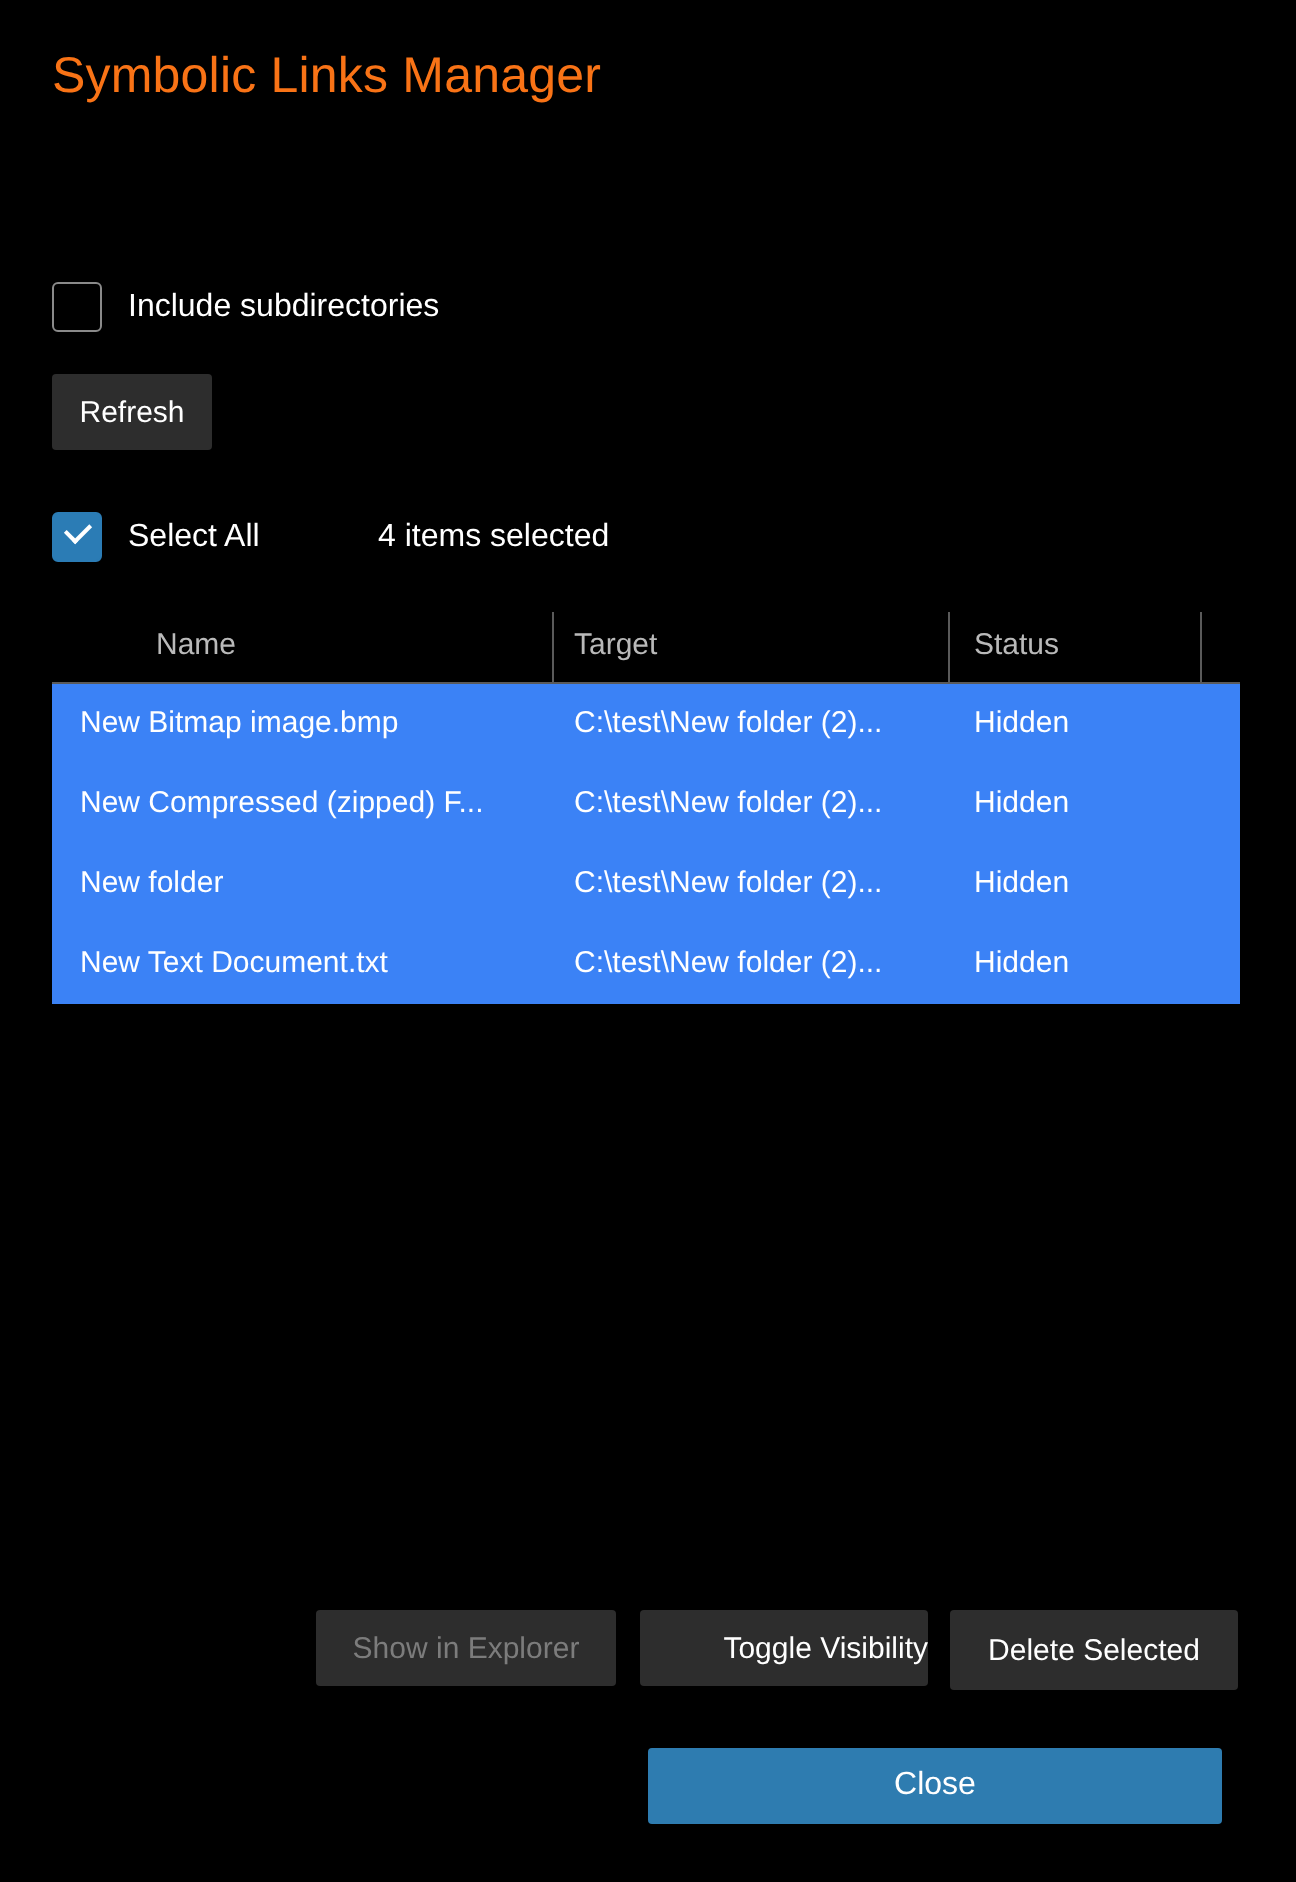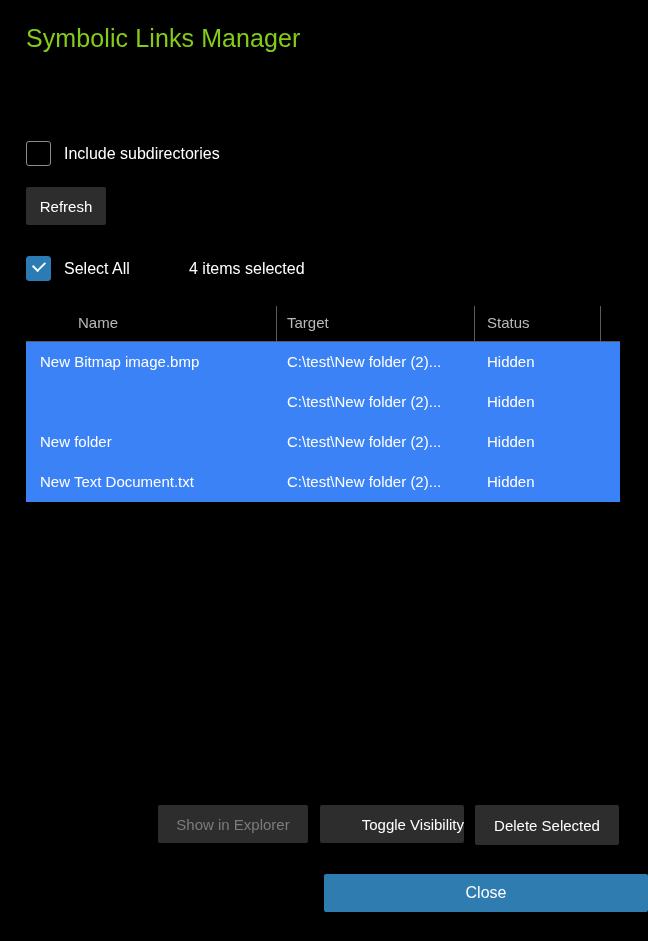--- a/index.html
+++ b/index.html
@@ -23,21 +23,21 @@
   }
 
   
   .title {
     position: absolute;
     left: 26px;
     top: 24px;
     font-size: 25px;
     font-weight: 400;
     letter-spacing: 0.1px;
-    color: #84cc16;
+    color: #f97316;
     white-space: nowrap;
   }
 
   
   .check-row {
     position: absolute;
     display: flex;
     align-items: center;
     white-space: nowrap;
   }
@@ -134,21 +134,21 @@
     position: absolute;
     left: 475px;
     top: 805px;
     width: 144px;
     height: 40px;
   }
   #btn-close {
     position: absolute;
     left: 324px;
     top: 874px;
-    width: 324px;
+    width: 287px;
     height: 38px;
     font-size: 16px;
   }
 
   
   .table {
     position: absolute;
     left: 26px;
     top: 302px;
     width: 594px;
@@ -234,20 +234,21 @@
     </div>
     <div class="tbody">
 
       <div class="trow">
         <span class="td td-name">New Bitmap image.bmp</span>
         <span class="td td-target">C:\test\New folder (2)...</span>
         <span class="td td-status">Hidden</span>
       </div>
 
       <div class="trow">
+        <span class="td td-name">New Compressed (zipped) F...</span>
         <span class="td td-target">C:\test\New folder (2)...</span>
         <span class="td td-status">Hidden</span>
       </div>
 
       <div class="trow">
         <span class="td td-name">New folder</span>
         <span class="td td-target">C:\test\New folder (2)...</span>
         <span class="td td-status">Hidden</span>
       </div>
 

